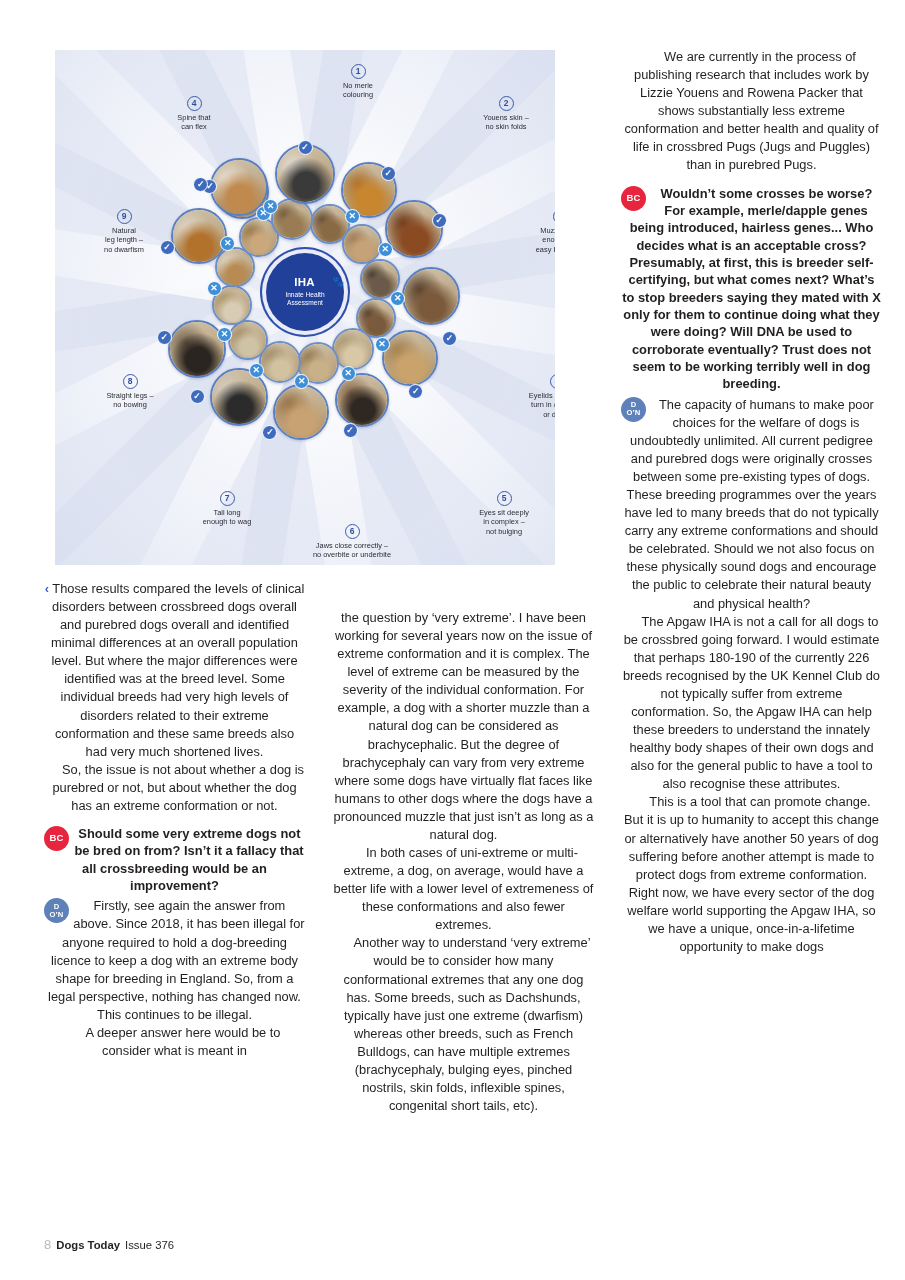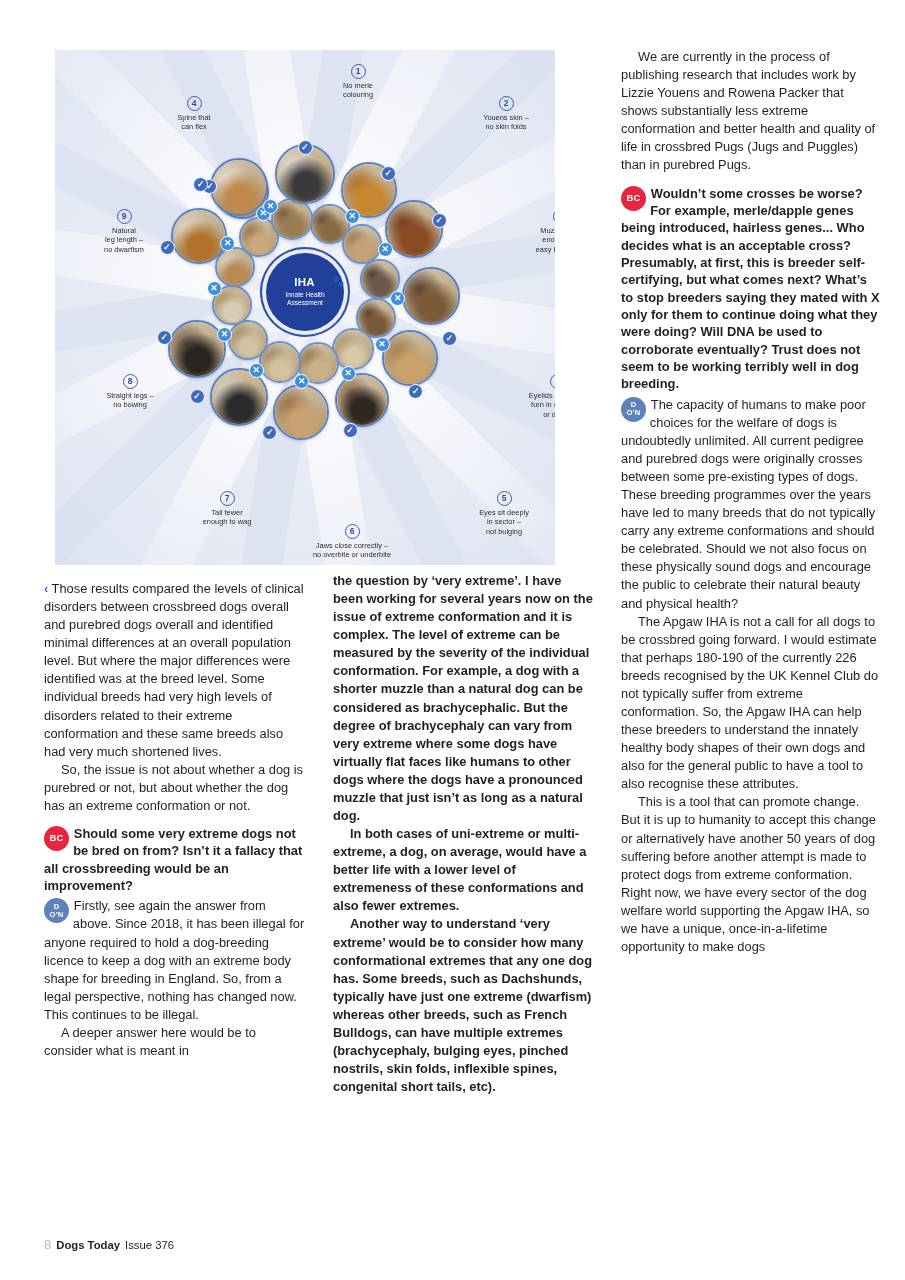--- a/index.html
+++ b/index.html
@@ -78,21 +78,21 @@
   }
   .lbl .txt { font-size: 7.4px; line-height: 1.3; color: #2b2b33; font-weight: 500; }
 
   
   .col {
     position: absolute;
     width: 261px;
     font-size: 12.85px;
     line-height: 1.408;
     color: #231f20;
-    text-align: left;
+    text-align: center;
   }
   .col p { margin: 0; }
   .col p.ind { text-indent: 17px; }
   .col p.q {
     font-weight: 700;
     font-size: 12.9px;
     line-height: 1.345;
     margin-top: 10px;
     margin-bottom: 1px;
   }
@@ -107,21 +107,21 @@
     shape-outside: circle(50%);
   }
   .badge.bc { background: #e8253f; font-size: 9.5px; letter-spacing: .2px; }
   .badge.don {
     background: #5d81b8; font-size: 7.6px; line-height: 1.02;
     flex-direction: column; letter-spacing: .2px; font-weight: 700;
   }
   .ansblk { overflow: hidden; margin-top: 3px; }
 
   #col1 { left: 44px; top: 580px; }
-  #col2 { left: 333px; top: 572px; font-weight: bold; }
+  #col2 { left: 333px; top: 609px; }
   #col3 { left: 621px; top: 48px; }
 
   
   .footer {
     position: absolute; left: 44px; bottom: 28px;
     font-size: 11.3px; color: #231f20; display: flex; align-items: baseline; gap: 5px;
   }
   .footer .pg { color: #b9b9bd; font-size: 13px; font-weight: 400; }
   .footer .mast { font-weight: 700; }
   .footer .iss { font-weight: 400; }
@@ -279,29 +279,29 @@
             <div>enough for</div>
             <div>easy breathing</div>
           </div></div>
         <div class="lbl" style="left: 455px; top: 320px;"><span class="num">4</span><div class="txt">
             <div>Eyelids that don’t</div>
             <div>turn in / turn out</div>
             <div>or droop</div>
           </div></div>
         <div class="lbl" style="left: 402px; top: 437px;"><span class="num">5</span><div class="txt">
             <div>Eyes sit deeply</div>
-            <div>in sector –</div>
+            <div>in complex –</div>
             <div>not bulging</div>
           </div></div>
         <div class="lbl" style="left: 222px; top: 470px; width: 150px;"><span class="num">6</span><div class="txt">
             <div>Jaws close correctly –</div>
             <div>no overbite or underbite</div>
           </div></div>
         <div class="lbl" style="left: 125px; top: 437px;"><span class="num">7</span><div class="txt">
-            <div>Tail fewer</div>
+            <div>Tail long</div>
             <div>enough to wag</div>
           </div></div>
         <div class="lbl" style="left: 28px; top: 320px;"><span class="num">8</span><div class="txt">
             <div>Straight legs –</div>
             <div>no bowing</div>
           </div></div>
         <div class="lbl" style="left: 22px; top: 155px;"><span class="num">9</span><div class="txt">
             <div>Natural</div>
             <div>leg length –</div>
             <div>no dwarfism</div>

